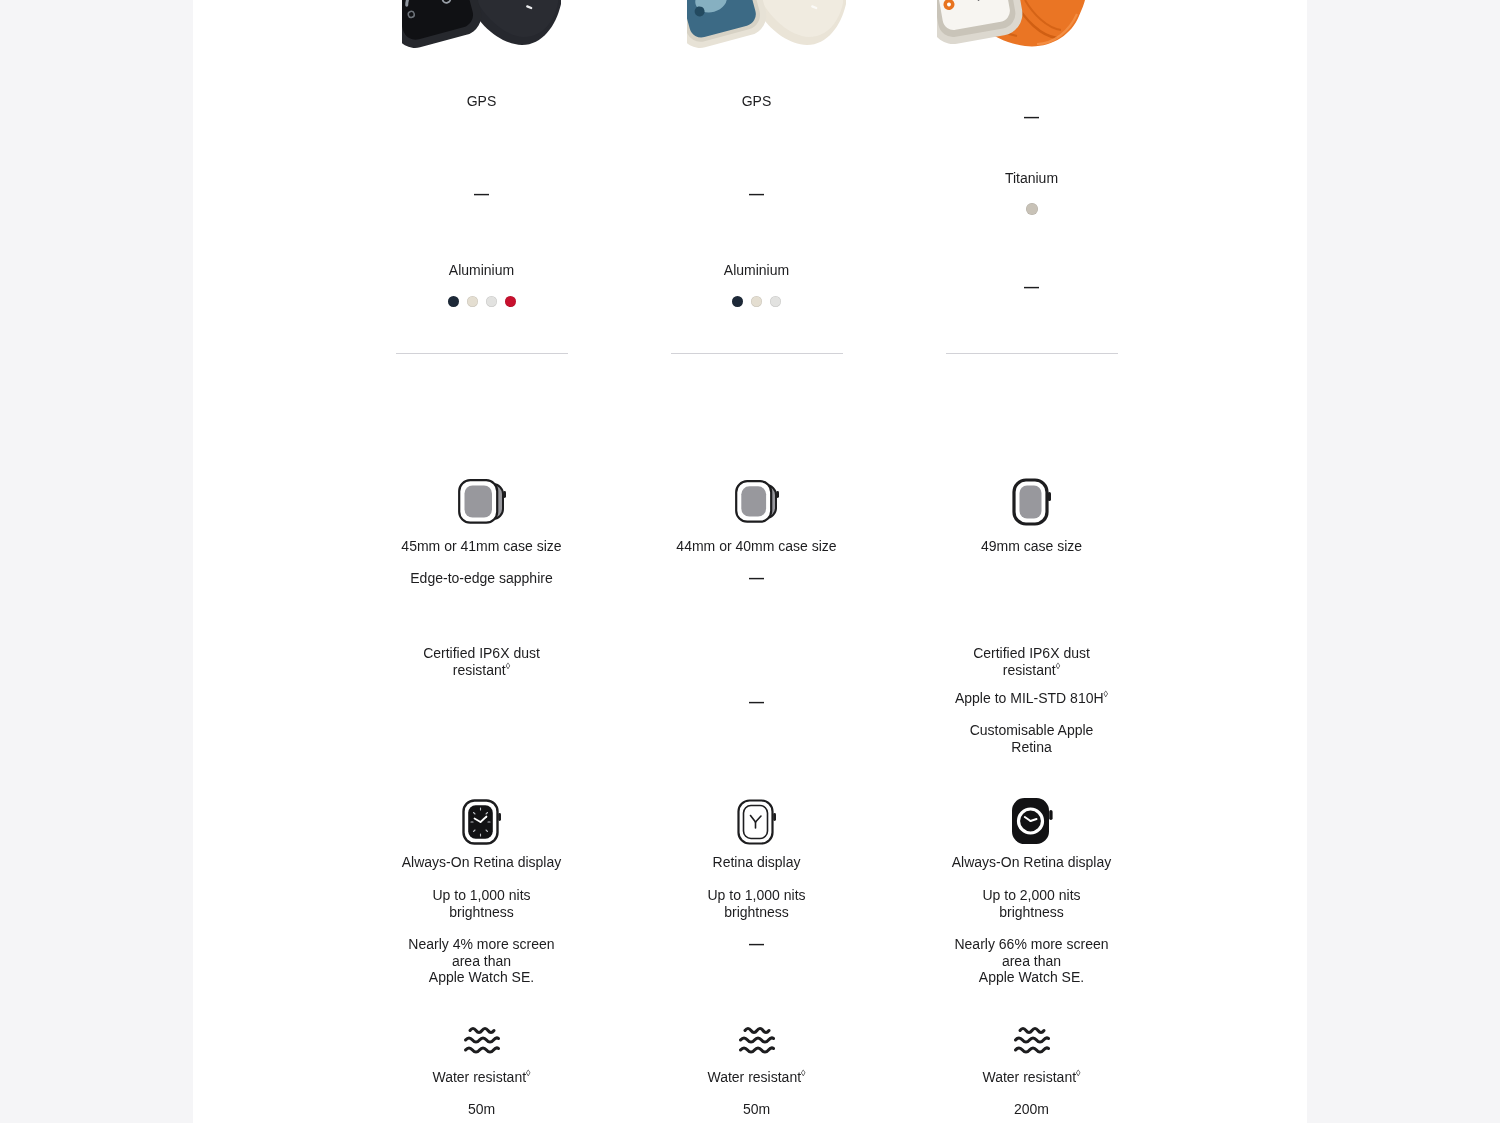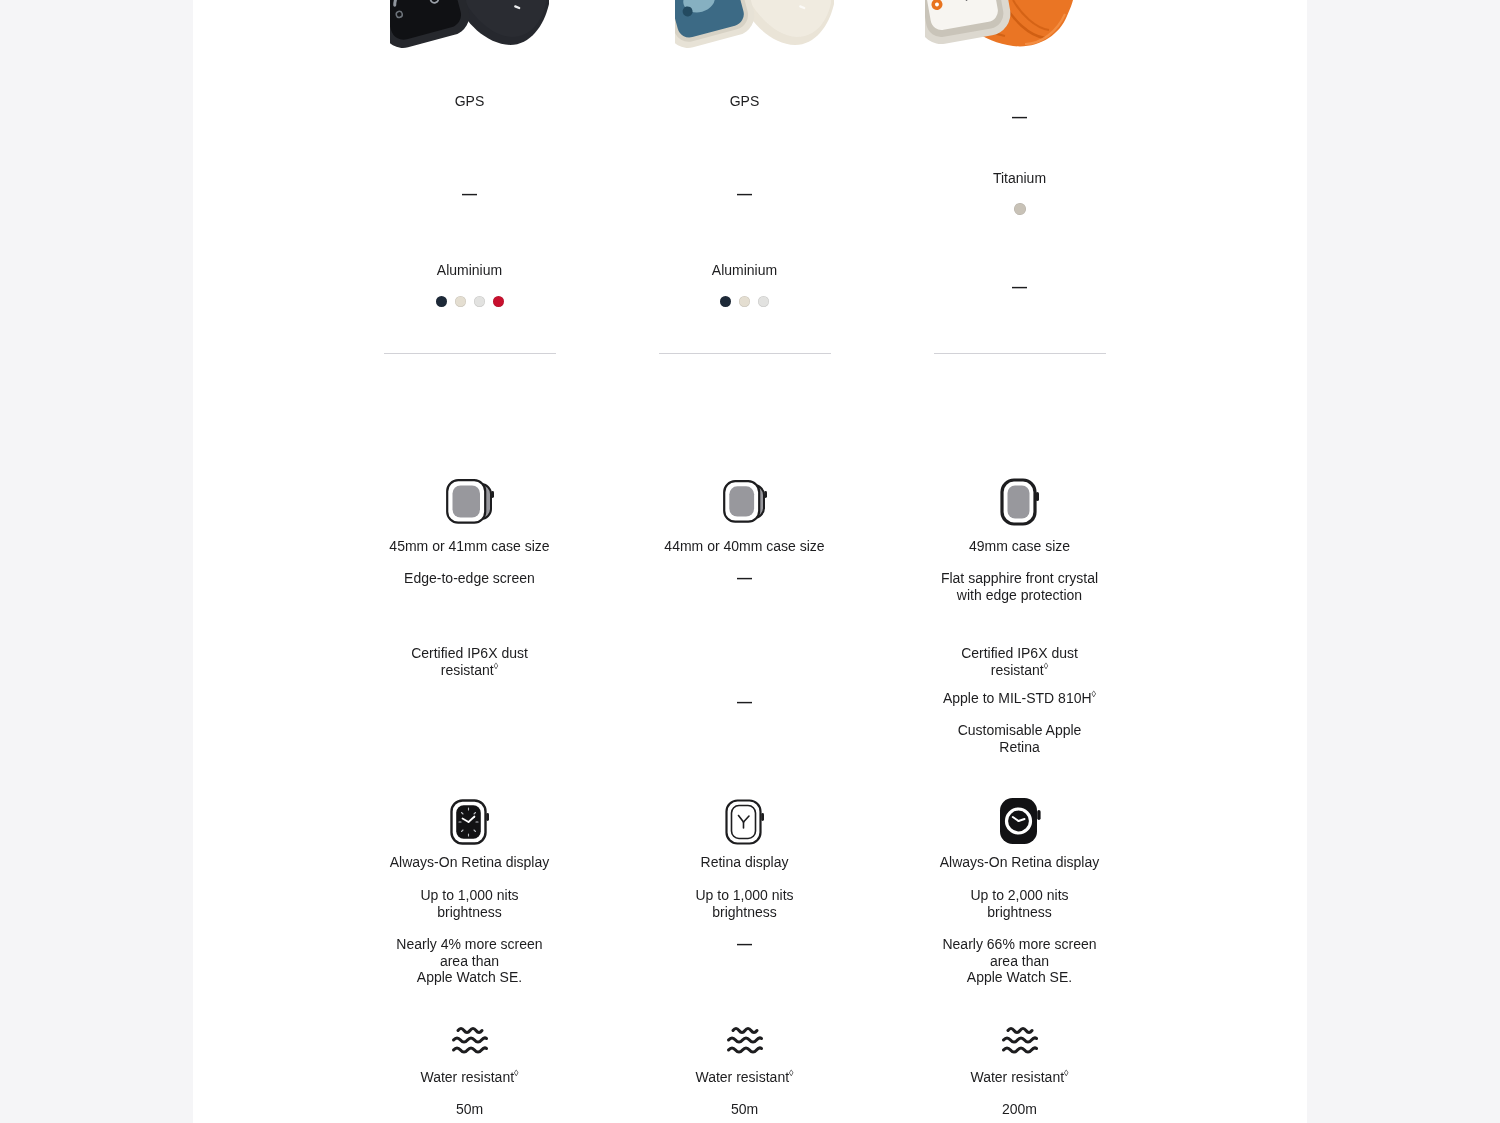--- a/index.html
+++ b/index.html
@@ -1,19 +1,19 @@
 <!DOCTYPE html>
 <html><head>
 <meta charset="utf-8">
 <style>
   html,body{margin:0;padding:0;}
   .page{position:relative;width:1500px;height:1123px;background:#f5f5f7;overflow:hidden;
         font-family:"Liberation Sans",sans-serif;color:#1d1d1f;font-size:14px;}
   .band{position:absolute;left:193px;top:0;width:1114px;height:100%;background:#ffffff;}
-  .cols{position:absolute;left:332px;top:0;width:825px;height:100%;display:flex;}
+  .cols{position:absolute;left:344px;top:0;width:825px;height:100%;display:flex;}
   .col{position:relative;width:275px;height:100%;}
   .cell{position:absolute;left:0;right:0;text-align:center;line-height:16.5px;}
   .dash{font-weight:800;font-size:15px;letter-spacing:0;}
   sup{font-size:9px;vertical-align:super;line-height:0;}
   .hero{position:absolute;top:0;left:50%;transform:translateX(-50%);}
   .hero.shift-r{transform:translateX(calc(-50% + 10px));}
   .hero.shift-l{transform:translateX(calc(-50% - 20px));}
   .swatches{position:absolute;left:0;right:0;display:flex;justify-content:center;gap:8px;}
   .dot{width:11px;height:11px;border-radius:50%;display:inline-block;
        box-shadow:inset 0 0 0 0.5px rgba(0,0,0,0.12);}
@@ -62,21 +62,21 @@
       <div class="icon" style="top:479px">
         <svg width="48" height="46" viewBox="0 0 48 46">
           <rect x="12" y="5" width="33" height="35" rx="10" fill="#98989d" stroke="#1d1d1f" stroke-width="2"></rect>
           <rect x="45.2" y="12" width="2.8" height="7" rx="1.4" fill="#1d1d1f"></rect>
           <rect x="1.2" y="1.2" width="38" height="42.5" rx="11" fill="#ffffff" stroke="#1d1d1f" stroke-width="2.2"></rect>
           <rect x="6.5" y="6.5" width="27.5" height="32" rx="8" fill="#98989d"></rect>
         </svg>
       </div>
 
       <div class="cell" style="top:538px">45mm or 41mm case size</div>
-      <div class="cell" style="top:570px">Edge-to-edge screen</div>
+      <div class="cell" style="top:570px">Edge-to-edge sapphire</div>
 
       <div class="cell" style="top:645px">
         <div>Certified IP6X dust</div>
         <div><span>resistant</span><sup>◊</sup></div>
       </div>
 
       <div class="icon" style="top:799px">
         <svg width="40" height="46" viewBox="0 0 40 46">
           <rect x="1.5" y="1.5" width="34" height="43" rx="11" fill="#ffffff" stroke="#1d1d1f" stroke-width="2.4"></rect>
           <rect x="6.2" y="6.2" width="24.6" height="33.6" rx="7.5" fill="#121214"></rect>
@@ -242,24 +242,20 @@
       <div class="icon" style="top:478px">
         <svg width="40" height="48" viewBox="0 0 40 48">
           <rect x="2" y="2" width="33" height="44" rx="12" fill="#ffffff" stroke="#1d1d1f" stroke-width="3.2"></rect>
           <rect x="7.5" y="7.5" width="22" height="33" rx="7.5" fill="#98989d"></rect>
           <rect x="35.8" y="14" width="3.2" height="9" rx="1.6" fill="#1d1d1f"></rect>
         </svg>
       </div>
 
       <div class="cell" style="top:538px">49mm case size</div>
 
-      <div class="cell" style="top:570px">
-        <div>Flat sapphire front crystal</div>
-        <div>with edge protection</div>
-      </div>
 
       <div class="cell" style="top:645px">
         <div>Certified IP6X dust</div>
         <div><span>resistant</span><sup>◊</sup></div>
       </div>
 
       <div class="cell" style="top:690px"><span>Apple to MIL-STD 810H</span><sup>◊</sup></div>
 
       <div class="cell" style="top:722px">
         <div>Customisable Apple</div>

